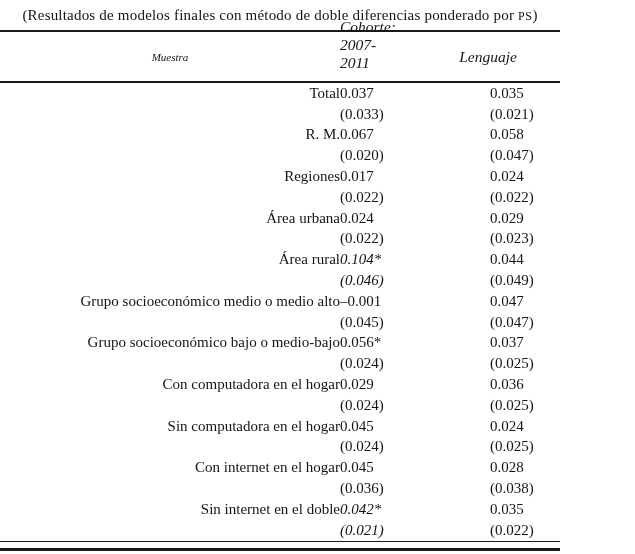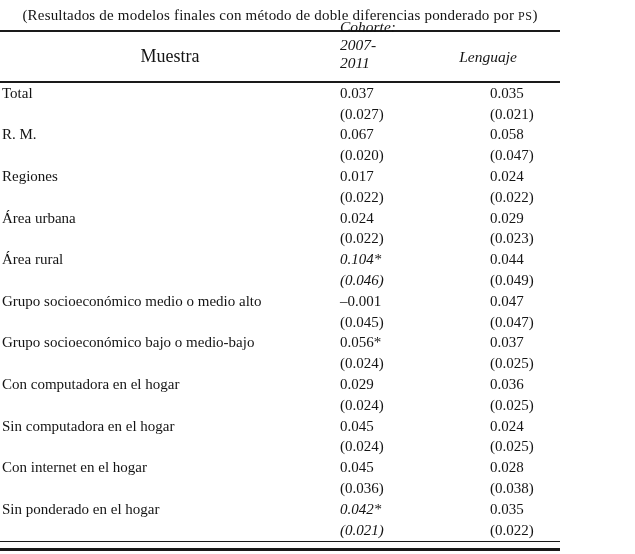--- a/index.html
+++ b/index.html
@@ -31,21 +31,22 @@
   .rule-bottom { height: 3px; margin-top: 6px; }
   .head {
     display: grid;
     grid-template-columns: 340px 295px;
     height: 49px;
   }
   .head-left {
     display: flex;
     align-items: center;
     justify-content: center;
-    font-size: 18px;
+    font-style: italic;
+    font-size: 11px;
   }
   .head-right { display: flex; }
   .cohort {
     height: 25px;
     display: flex;
     align-items: center;
     justify-content: center;
     font-style: italic;
     font-size: 15.5px;
   }
@@ -65,21 +66,21 @@
     gap: 36px;
   }
   .subcol { text-align: center; }
   .line {
     display: grid;
     grid-template-columns: 340px 150px 145px;
     height: 20.8px;
     align-items: center;
     font-size: 15px;
   }
-  .cell-label { text-align: left; padding-left: 2px; white-space: nowrap; }
+  .cell-label { text-align: right; padding-left: 2px; white-space: nowrap; }
   .cell-val { text-align: left; }
   .italic { font-style: italic; }
 </style>
 </head>
 <body>
 
 <div class="page">
 
   <div class="caption">
     <span>(Resultados de modelos finales con método de doble diferencias ponderado por </span><span class="sc">PS</span><span>)</span>
@@ -102,21 +103,21 @@
   <div class="rule rule-mid"></div>
 
   <div id="rows">
       <div class="line">
         <div class="cell-label">Total</div>
         <div class="cell-val">0.037</div>
         <div class="cell-val">0.035</div>
       </div>
       <div class="line">
         <div class="cell-label"></div>
-        <div class="cell-val">(0.027)</div>
+        <div class="cell-val">(0.033)</div>
         <div class="cell-val">(0.021)</div>
       </div>
       <div class="line">
         <div class="cell-label">R. M.</div>
         <div class="cell-val">0.067</div>
         <div class="cell-val">0.058</div>
       </div>
       <div class="line">
         <div class="cell-label"></div>
         <div class="cell-val">(0.020)</div>
@@ -196,21 +197,21 @@
         <div class="cell-label">Con internet en el hogar</div>
         <div class="cell-val">0.045</div>
         <div class="cell-val">0.028</div>
       </div>
       <div class="line">
         <div class="cell-label"></div>
         <div class="cell-val">(0.036)</div>
         <div class="cell-val">(0.038)</div>
       </div>
       <div class="line">
-        <div class="cell-label">Sin ponderado en el hogar</div>
+        <div class="cell-label">Sin internet en el doble</div>
         <div class="cell-val italic">0.042*</div>
         <div class="cell-val">0.035</div>
       </div>
       <div class="line">
         <div class="cell-label"></div>
         <div class="cell-val italic">(0.021)</div>
         <div class="cell-val">(0.022)</div>
       </div>
     </div>
 

